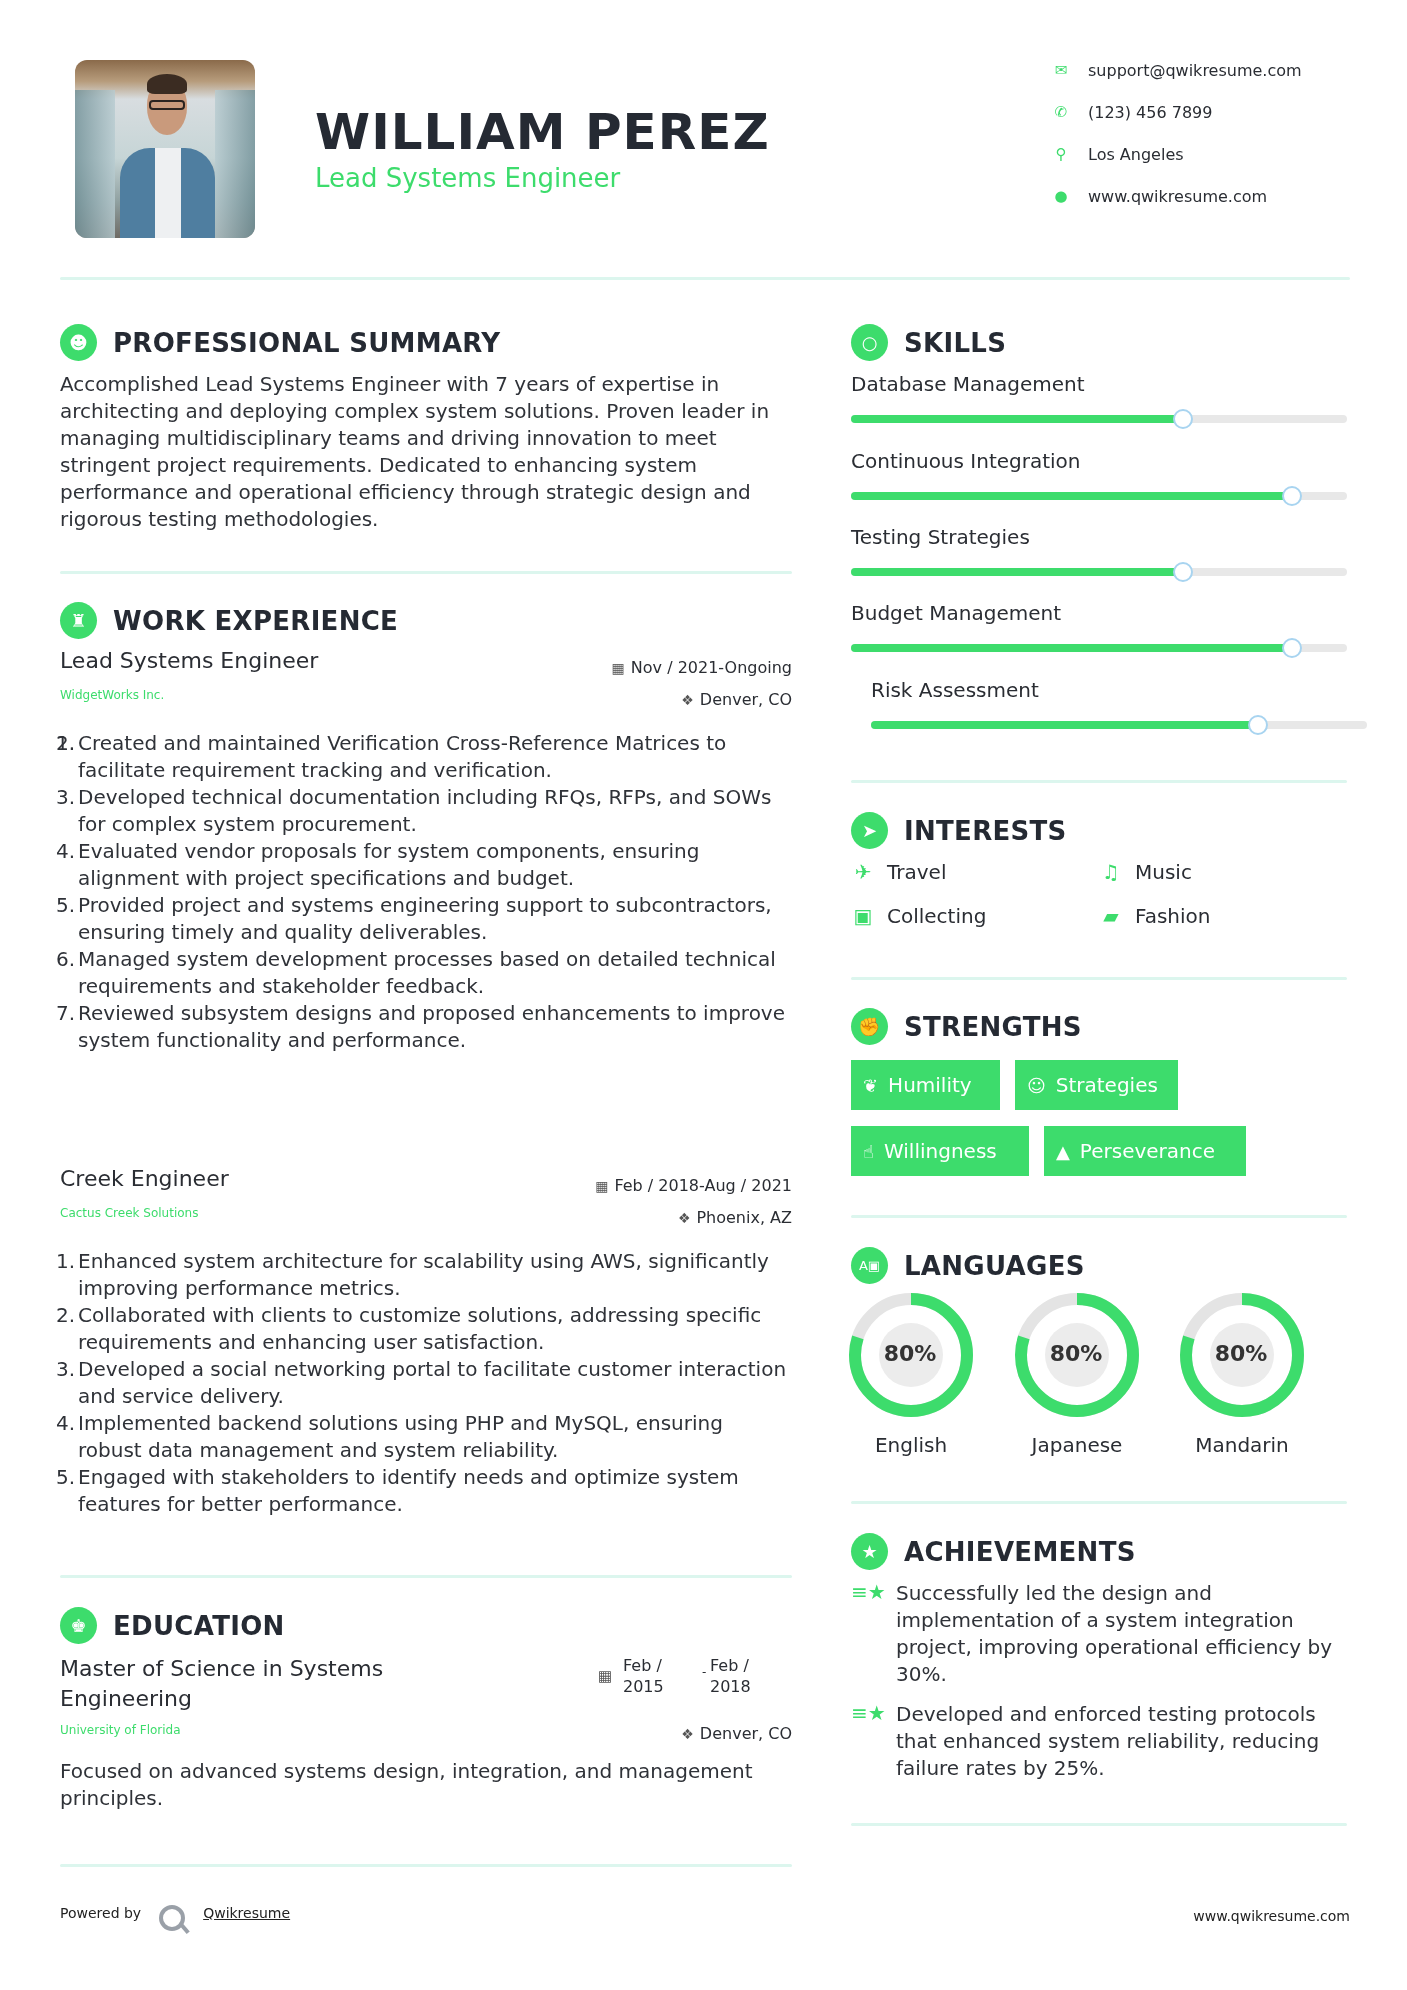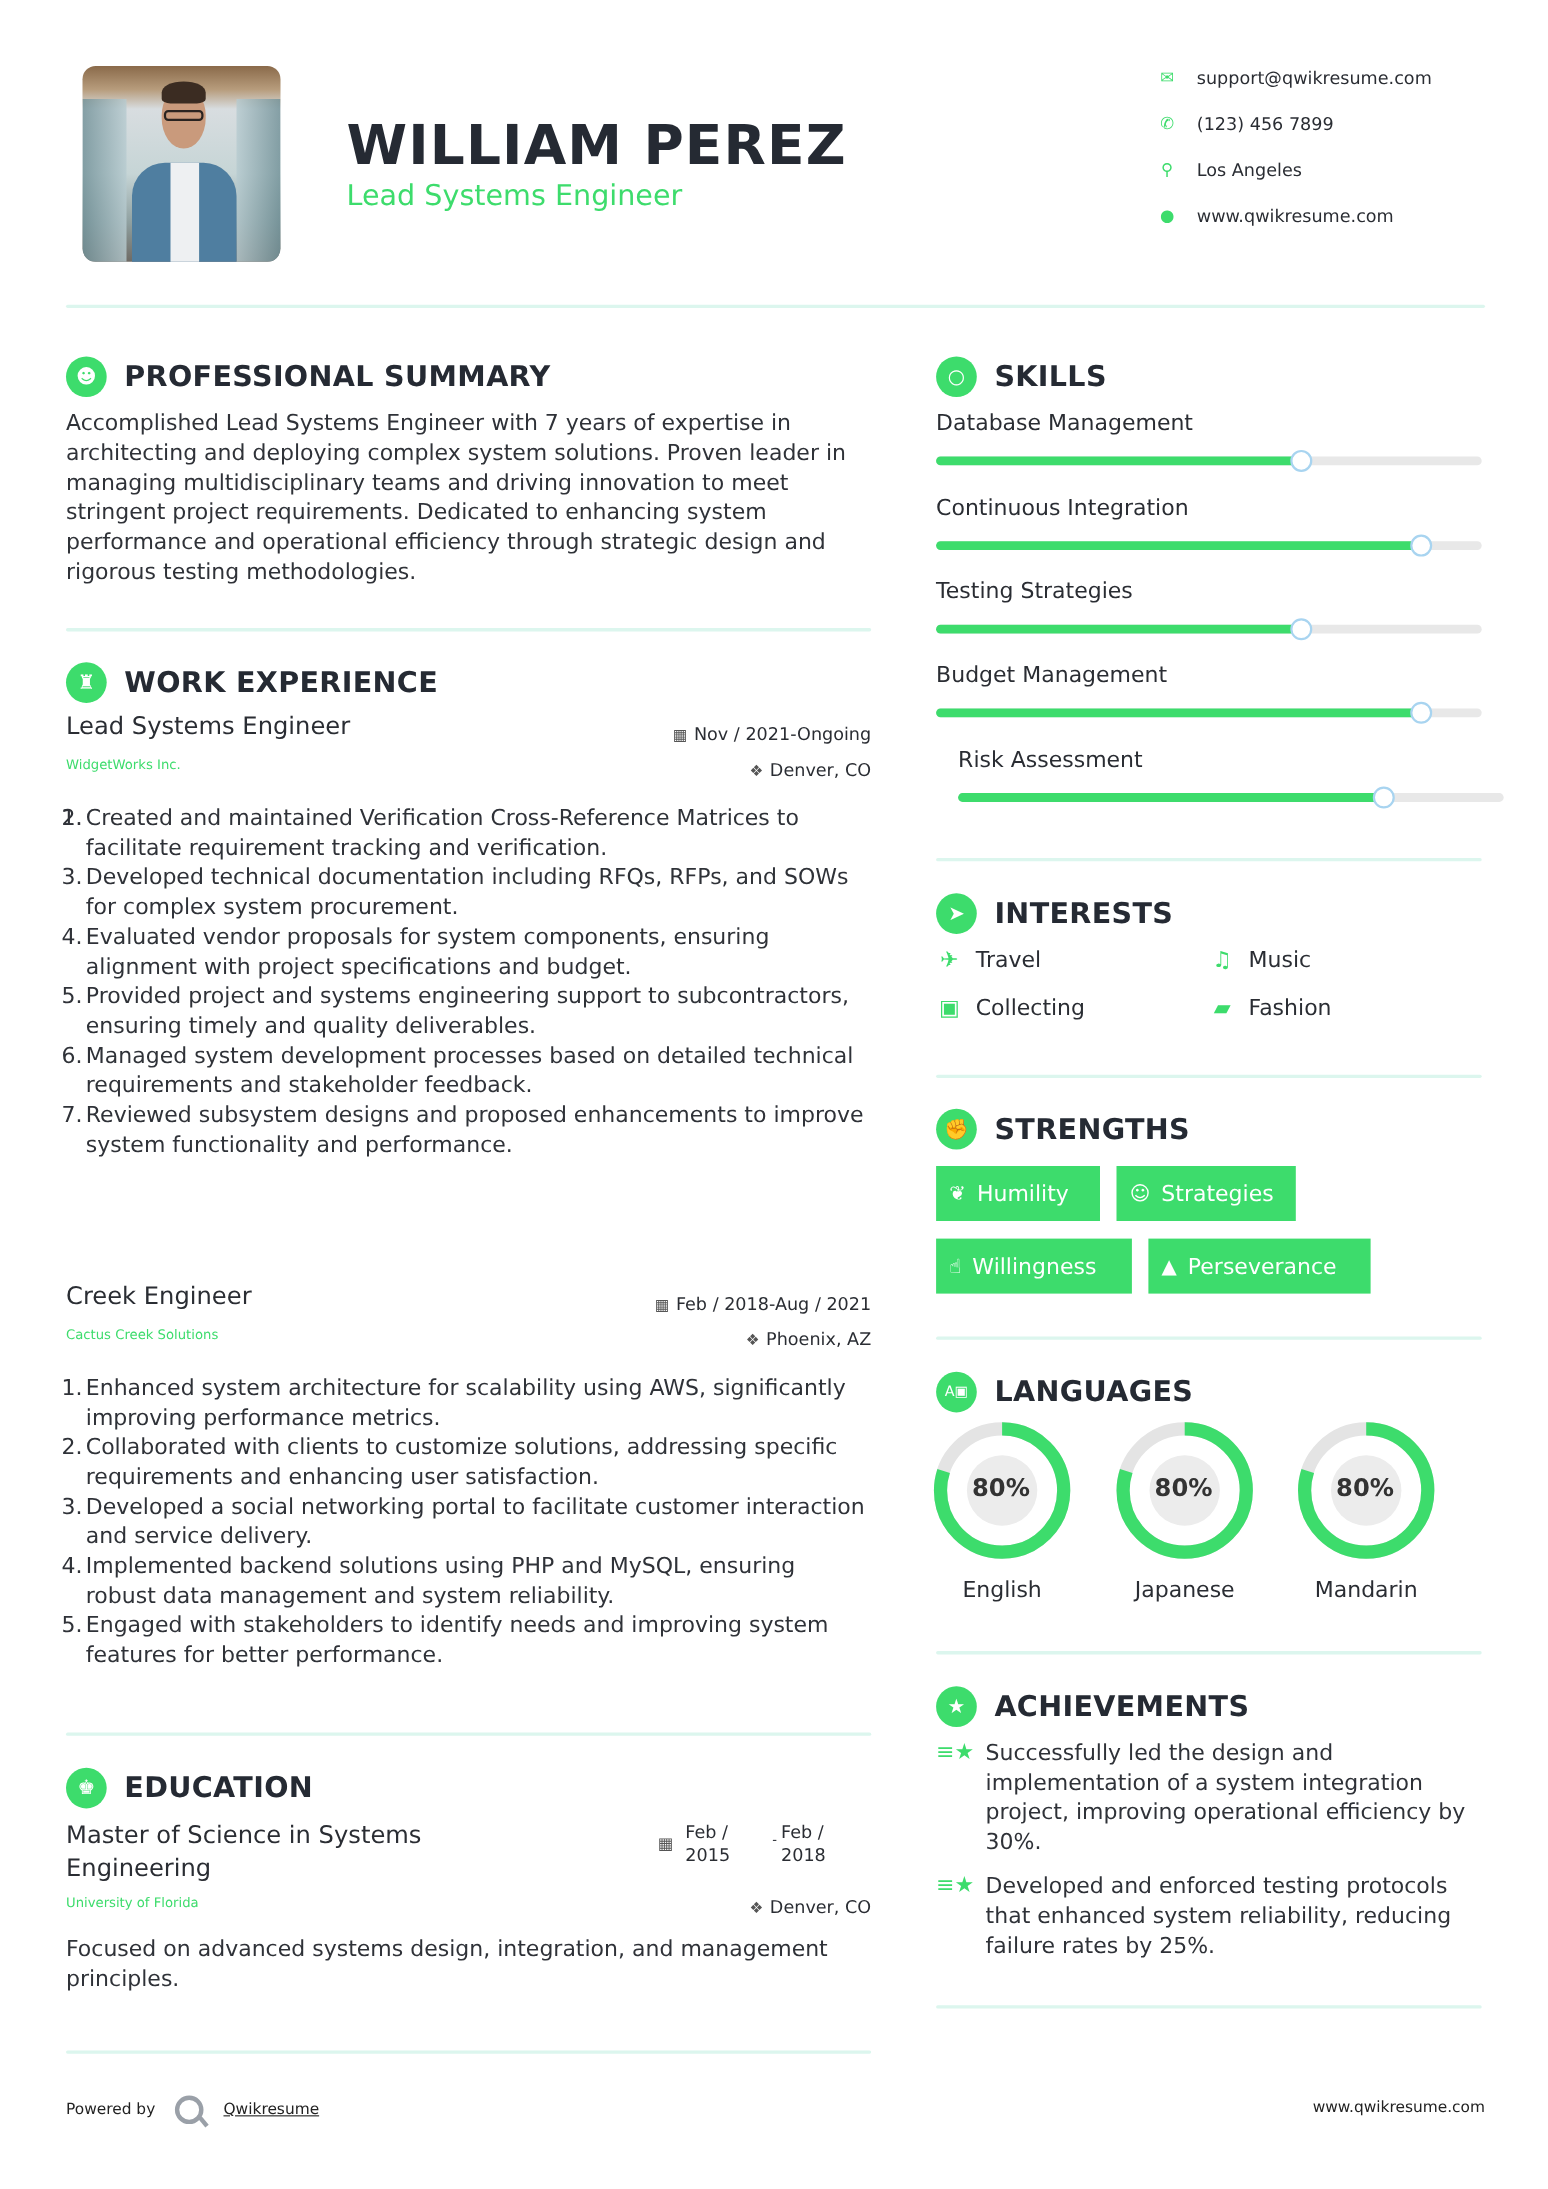--- a/index.html
+++ b/index.html
@@ -60,21 +60,21 @@
   
   .lang { width: 130px; text-align: center; }
   .lang svg { display: block; margin: 0 auto; }
   .lang .ln { font-size: 20px; color: #2a2d33; margin-top: 14px; }
 
   
   .ach { display: flex; }
   .ach .ai { width: 45px; color: #3ddc6c; font-size: 20px; flex: none; }
   .ach .at { font-size: 20px; line-height: 27px; color:#2f3238; }
 
-  .footer-l { left: 60px; top: 1905px; display: flex; align-items: center; font-size: 14px; color:#222; }
+  .footer-l { left: 60px; top: 1905px; display: flex; align-items: flex-start; font-size: 14px; color:#222; }
   .footer-l .q { width: 26px; height: 26px; border: 4px solid #9aa0a8; border-radius: 50%; margin: 0 18px; position: relative; }
   .footer-l .q::after { content:""; position:absolute; right:-6px; bottom:-7px; width:4px; height:10px; background:#9aa0a8; transform: rotate(-40deg); }
   .footer-l .link { text-decoration: underline; }
   .footer-r { right: 57px; top: 1908px; font-size: 14px; color:#222; }
 </style>
 </head>
 <body>
 
 <div class="abs photo">
   <div class="wall-l"></div>
@@ -142,21 +142,21 @@
     <div class="job-title" style="position:absolute; left:0; top:0;">Creek Engineer</div>
     <div class="company" style="position:absolute; left:0; top:40px;">Cactus Creek Solutions</div>
     <div class="meta" style="position:absolute; right:0; top:10px;"><span class="mi">▦</span><span>Feb / 2018-Aug / 2021</span></div>
     <div class="meta" style="position:absolute; right:0; top:42px;"><span class="mi">❖</span><span>Phoenix, AZ</span></div>
   </div>
   <ol class="bullets" style="margin-top:12px;">
     <li><span class="num">1.</span><span>Enhanced system architecture for scalability using AWS, significantly improving performance metrics.</span></li>
     <li><span class="num">2.</span><span>Collaborated with clients to customize solutions, addressing specific requirements and enhancing user satisfaction.</span></li>
     <li><span class="num">3.</span><span>Developed a social networking portal to facilitate customer interaction and service delivery.</span></li>
     <li><span class="num">4.</span><span>Implemented backend solutions using PHP and MySQL, ensuring robust data management and system reliability.</span></li>
-    <li><span class="num">5.</span><span>Engaged with stakeholders to identify needs and improving system features for better performance.</span></li>
+    <li><span class="num">5.</span><span>Engaged with stakeholders to identify needs and optimize system features for better performance.</span></li>
   </ol>
 </div>
 
 <div class="abs divider" style="left:60px; top:1575px; width:732px;"></div>
 
 <div class="abs sec-head" style="left:60px; top:1607px;">
   <span class="sec-icon">♚</span>
   <span class="sec-title">EDUCATION</span>
 </div>
 <div class="abs job-title" style="left:60px; top:1654px; width:420px; line-height:30px;">Master of Science in Systems Engineering</div>

